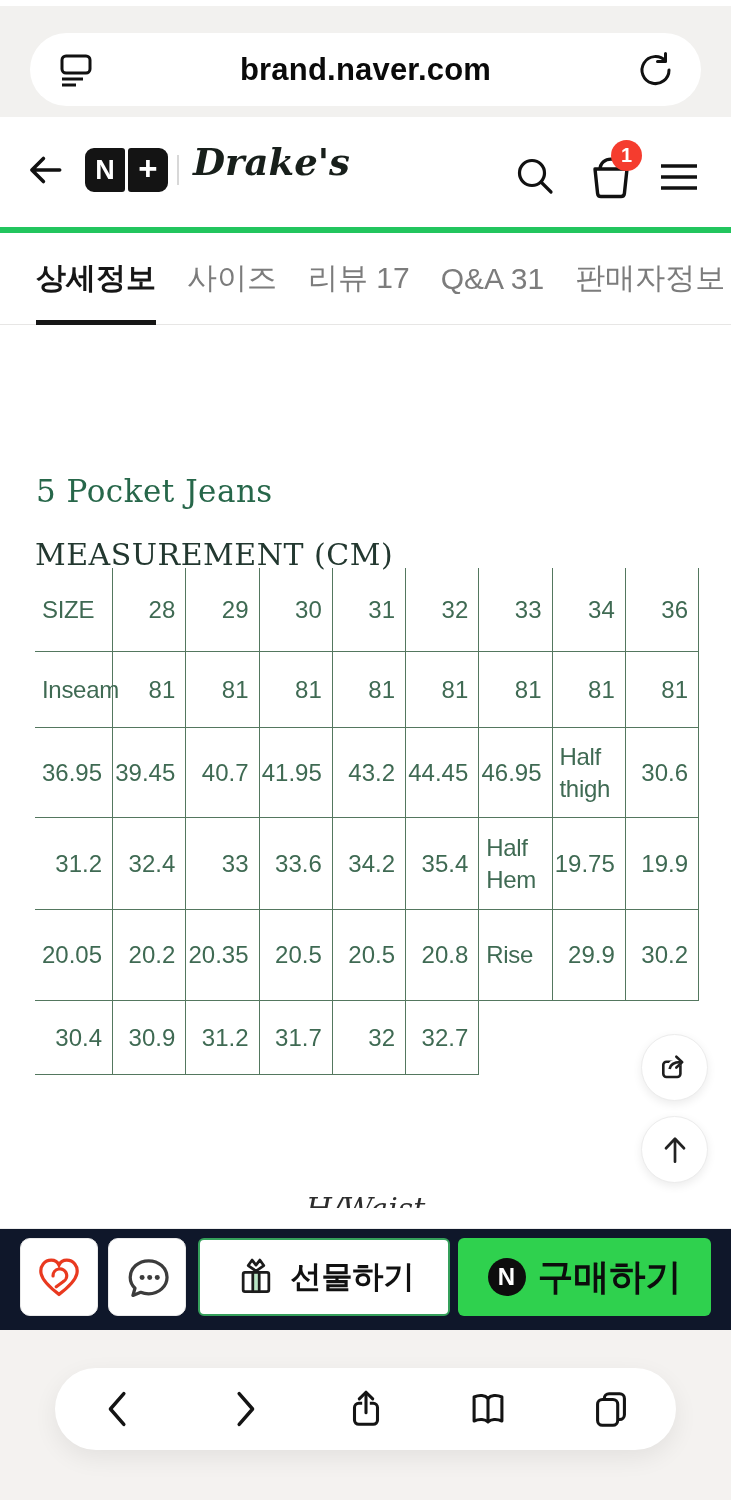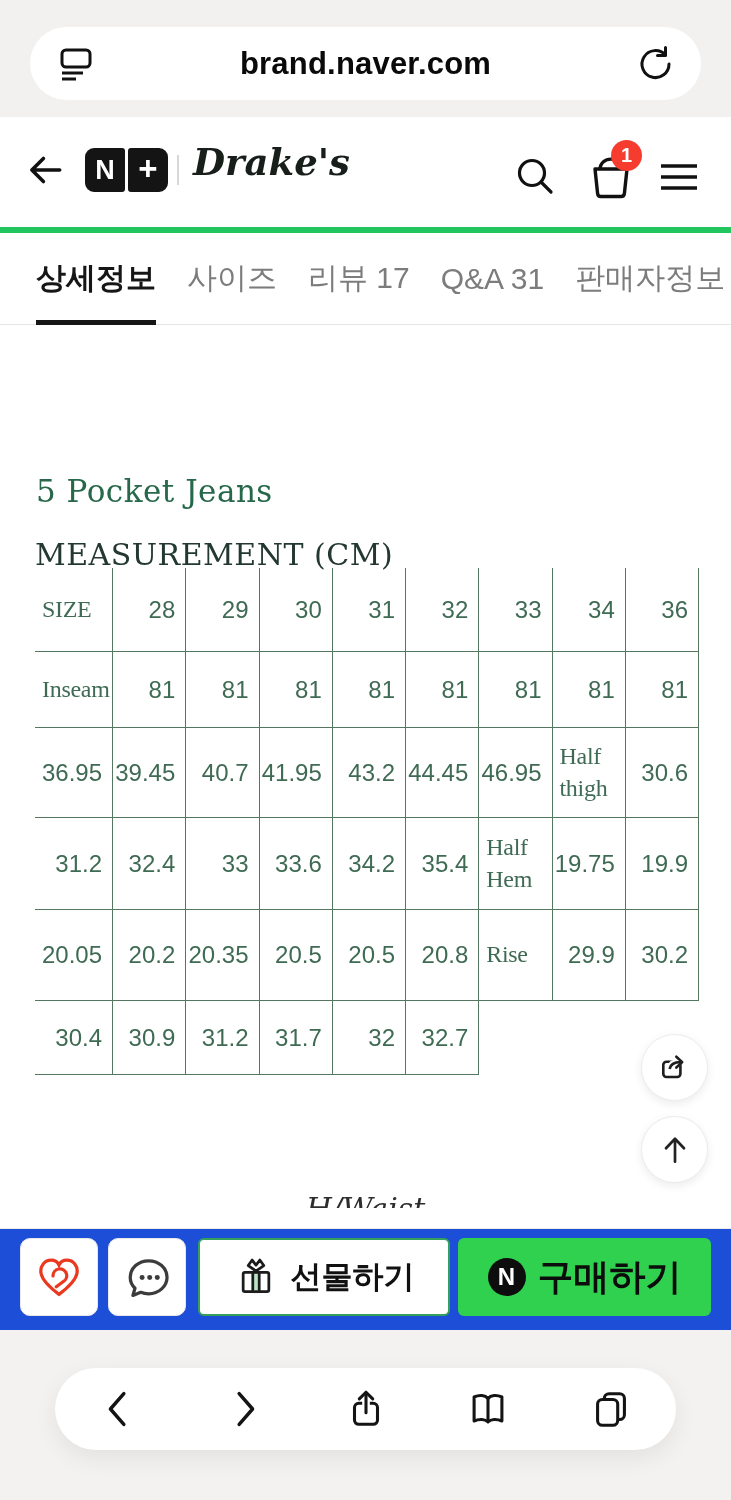--- a/index.html
+++ b/index.html
@@ -1,21 +1,21 @@
 <!DOCTYPE html>
 <html><head>
 <meta charset="utf-8">
 <style>
   * { margin:0; padding:0; box-sizing:border-box; }
   html,body { width:731px; height:1500px; }
   body { font-family:"Liberation Sans", sans-serif; background:#fff; }
   .screen { position:absolute; top:0; left:0; width:731px; height:1500px; background:#fff; overflow:hidden; }
 
   
-  .chrome-top { position:absolute; top:0; left:0; width:731px; height:117px; background:#f2f1ef; }
+  .chrome-top { position:absolute; top:6px; left:0; width:731px; height:117px; background:#f2f1ef; }
   .url-pill { position:absolute; top:27px; left:30px; width:671px; height:73px; background:#fff; border-radius:37px;
               display:flex; align-items:center; justify-content:space-between; padding:0 26px; }
   .url-text { font-size:31px; font-weight:700; color:#0a0a0a; letter-spacing:0.2px; }
   .chrome-icon { width:40px; height:40px; display:block; }
 
   
   .shop-header { position:absolute; top:117px; left:0; width:731px; height:110px; background:#fff; }
   .back-btn { position:absolute; left:24px; top:32px; width:42px; height:42px; }
   .nplus { position:absolute; left:85px; top:31px; display:flex; gap:3px; }
   .nplus .sq { width:40px; height:44px; background:#141414; color:#fff; display:flex; align-items:center; justify-content:center; }
@@ -43,38 +43,38 @@
   .product-title { position:absolute; left:36px; top:473px; font-family:"DejaVu Serif", serif;
                    font-size:31px; color:#27674a; letter-spacing:0.5px; }
   .table-title { position:absolute; left:35px; top:537px; font-family:"DejaVu Serif", serif;
                  font-size:30px; color:#233830; letter-spacing:0.5px; }
 
   .size-table { position:absolute; left:35px; top:568px; width:664px; height:507px;
                 display:grid; grid-template-columns:78px repeat(8, 1fr);
                 grid-template-rows:84px 76px 90px 92px 91px 74px; }
   .cell { border-right:1px solid #54775f; border-bottom:1px solid #54775f;
           display:flex; align-items:center; color:#3f6a53; font-size:24px; line-height:1.3; }
-  .cell.label { justify-content:flex-start; padding-left:7px; letter-spacing:-0.3px;font-family:Liberation Serif, serif; }
+  .cell.label { justify-content:flex-start; padding-left:7px; letter-spacing:-0.3px; }
   .cell.value { justify-content:flex-end; padding-right:10px; }
 
   
   .fab { position:absolute; left:641px; width:67px; height:67px; border-radius:50%; background:#fff;
          border:1px solid #ececec; box-shadow:0 3px 10px rgba(0,0,0,0.08);
          display:flex; align-items:center; justify-content:center; z-index:5; }
   .fab.share { top:1034px; }
   .fab.totop { top:1116px; }
 
   
   .clipped-line { position:absolute; left:0; top:1194px; width:731px; height:14px; overflow:hidden;
                   text-align:center; }
   .clipped-line span { font-family:"DejaVu Serif", serif; font-style:italic; font-size:30px; line-height:1; color:#2d2d2d; }
 
   
   .action-divider { position:absolute; top:1228px; left:0; width:731px; height:1px; background:#ececec; }
-  .action-bar { position:absolute; top:1229px; left:0; width:731px; height:101px; background:#1d4ed8; }
+  .action-bar { position:absolute; top:1229px; left:0; width:731px; height:101px; background:#0f172a; }
   .icon-btn { position:absolute; top:9px; width:78px; height:78px; background:#fff; border:1px solid #e9e9e9;
               border-radius:10px; display:flex; align-items:center; justify-content:center; }
   .icon-btn.like { left:20px; }
   .icon-btn.chat { left:108px; }
   .gift-btn { position:absolute; top:9px; left:198px; width:252px; height:78px; background:#fff;
               border:2px solid #35a05b; border-radius:6px; display:flex; align-items:center; justify-content:center; gap:13px; }
   .gift-btn .lbl { font-size:31px; font-weight:700; color:#111; }
   .buy-btn { position:absolute; top:9px; left:458px; width:253px; height:78px; background:#2fd14e;
              border:none; border-radius:6px; display:flex; align-items:center; justify-content:center; gap:12px; }
   .buy-btn .ncircle { width:38px; height:38px; border-radius:50%; background:#0d0d0d; color:#fff;

